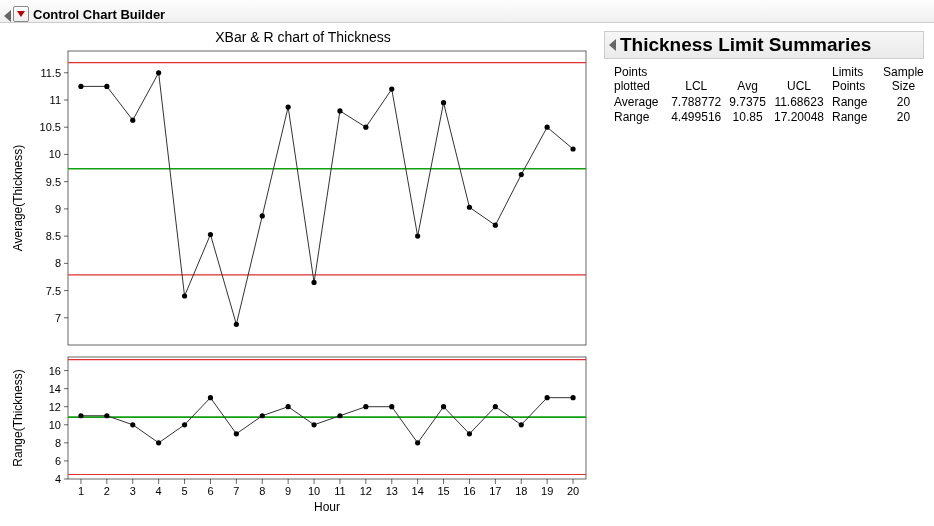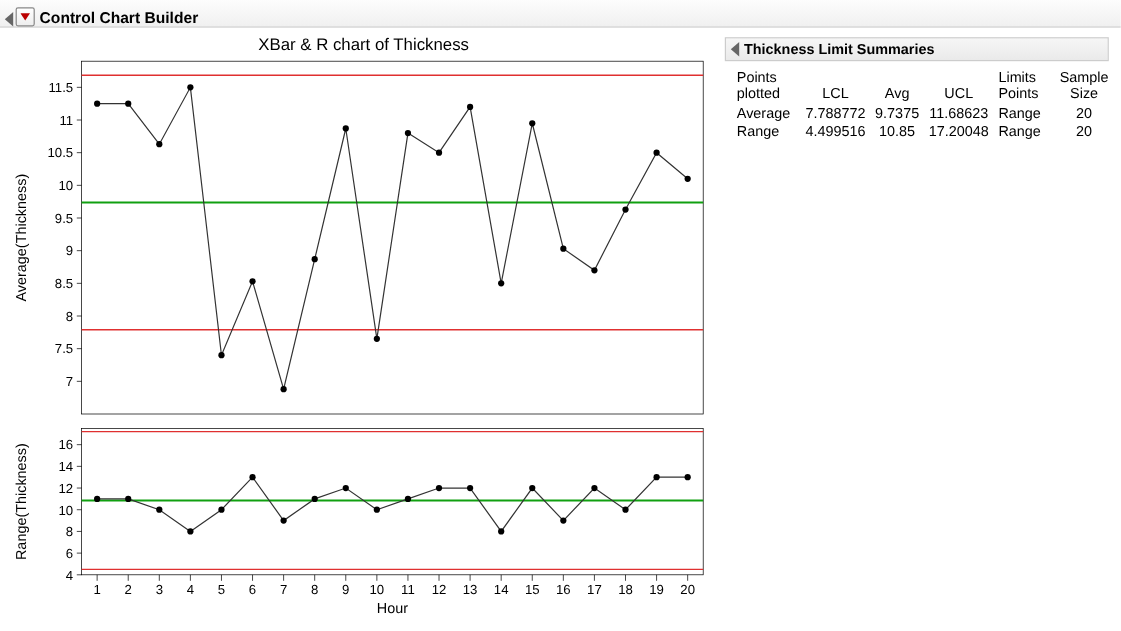--- a/index.html
+++ b/index.html
@@ -7,21 +7,21 @@
   .hdr{display:flex;align-items:flex-end;height:22px;border-bottom:1px solid #ccc;background:linear-gradient(#fdfdfd,#f0f0f0);padding:0 4px}
   .tri{width:0;height:0;border-top:6px solid transparent;border-bottom:6px solid transparent;border-right:7px solid #666;margin-right:2px}
   .dd{width:14px;height:14px;border:1px solid #888;border-radius:2px;display:flex;align-items:center;justify-content:center;margin-right:4px;background:linear-gradient(#fff,#eee)}
   .dd svg{display:block}
   .hdr-title{font-weight:bold;font-size:13px}
   .body{display:flex;align-items:flex-start}
   .chartcol{width:600px;padding:6px 0 0 6px}
   .charttitle{text-align:center;font-weight:normal;font-size:14px;margin-bottom:2px}
   svg.chart{display:block}
   .side{padding:8px 0 0 4px}
-  .panelhdr{display:flex;align-items:center;background:linear-gradient(#f6f6f6,#eaeaea);border:1px solid #ccc;padding:2px 4px;font-weight:bold;font-size:12px;width:310px}
+  .panelhdr{display:flex;align-items:center;background:linear-gradient(#f6f6f6,#eaeaea);border:1px solid #ccc;padding:2px 4px;font-weight:bold;font-size:19px;width:310px}
   .tri2{width:0;height:0;border-top:6px solid transparent;border-bottom:6px solid transparent;border-right:7px solid #666;margin-right:4px}
   table.sum{border-collapse:collapse;margin:6px 0 0 10px;font-size:12px}
   table.sum th{text-align:left;font-weight:normal;padding:0 8px 2px 0;vertical-align:bottom}
   table.sum th.r, table.sum td.r{text-align:center}
   table.sum td{padding:0 8px 1px 0;white-space:nowrap}
 </style>
 </head>
 <body>
 <div class="root">
 

